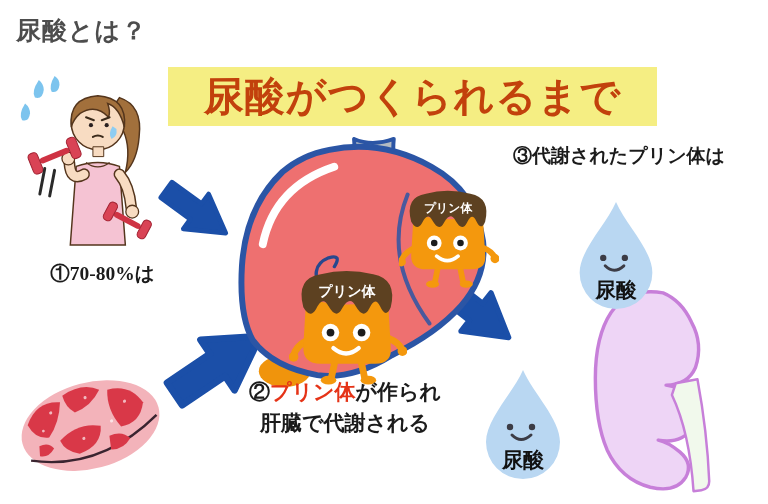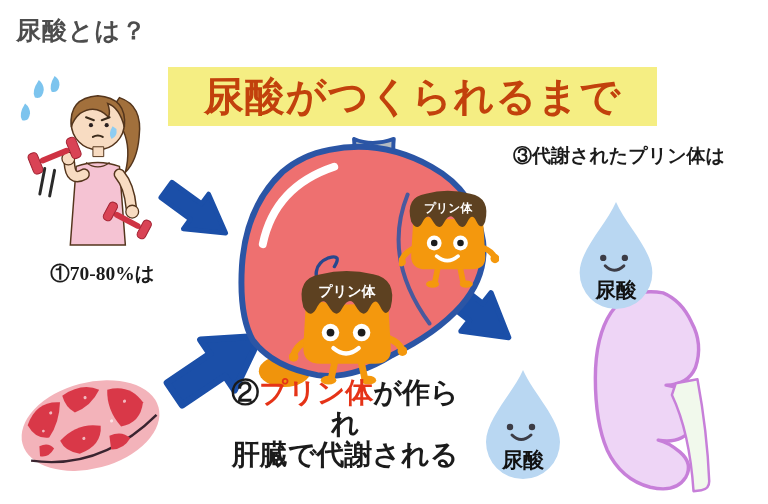--- a/index.html
+++ b/index.html
@@ -19,21 +19,21 @@
     background:var(--banner-bg,#f5ee83);
     display:flex;align-items:center;justify-content:center;
     font-size:40px;font-weight:800;color:#c2410c;letter-spacing:1px;
     font-family:"Liberation Sans","DejaVu Sans",sans-serif;
   }
   .step{
     font-family:"Liberation Serif","DejaVu Serif",serif;
     font-weight:bold;color:#1b1b1b;text-align:center;
   }
   .step1{left:0px;top:247px;width:205px;font-size:19.5px;line-height:30px;margin-top:12px;}
-  .step2{left:226px;top:377px;width:238px;font-size:28px;line-height:31px;}
+  .step2{left:226px;top:377px;width:238px;font-size:21px;line-height:31px;}
   .step3{left:482px;top:141px;width:274px;font-size:19px;line-height:30px;}
   .hl{color:var(--accent-red,#e53317);}
   .arrow{transform-origin:50% 50%;}
   .arrow1{left:156px;top:186px;width:80px;height:51px;transform:rotate(36deg);}
   .arrow2{left:161px;top:329px;width:113px;height:72px;transform:rotate(-34deg);}
   .arrow3{left:431px;top:283px;width:90px;height:58px;transform:rotate(38deg);}
   .z1{z-index:1}.z2{z-index:2}.z3{z-index:3}.z4{z-index:4}.z5{z-index:5}
   svg text{font-family:"Liberation Sans","DejaVu Sans",sans-serif;}
 </style>
 </head>

